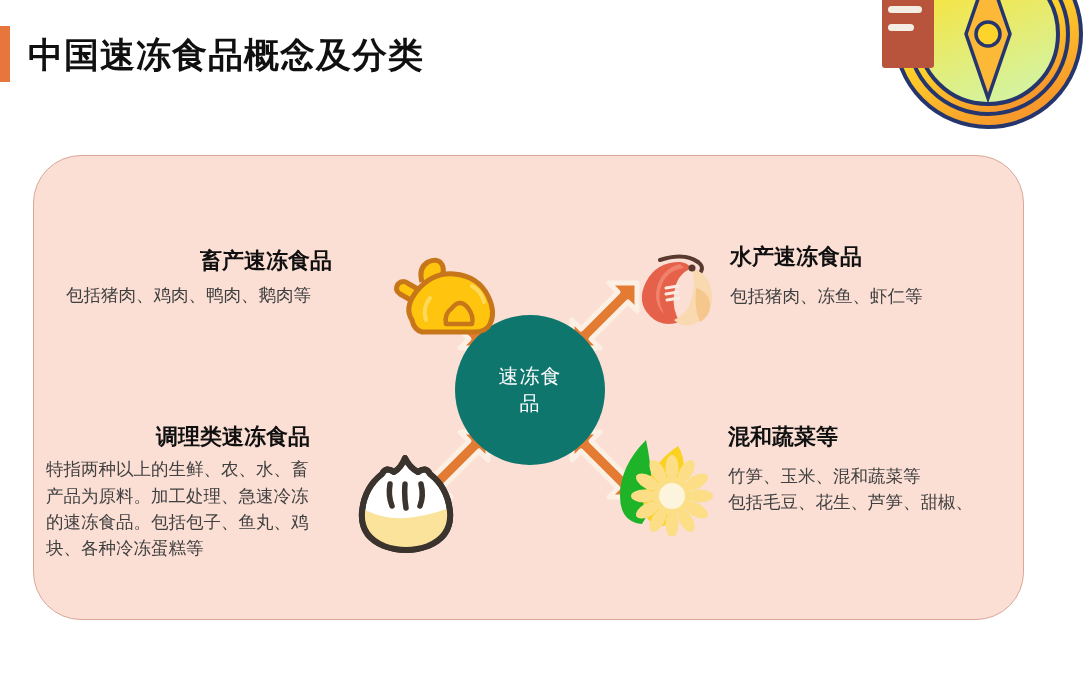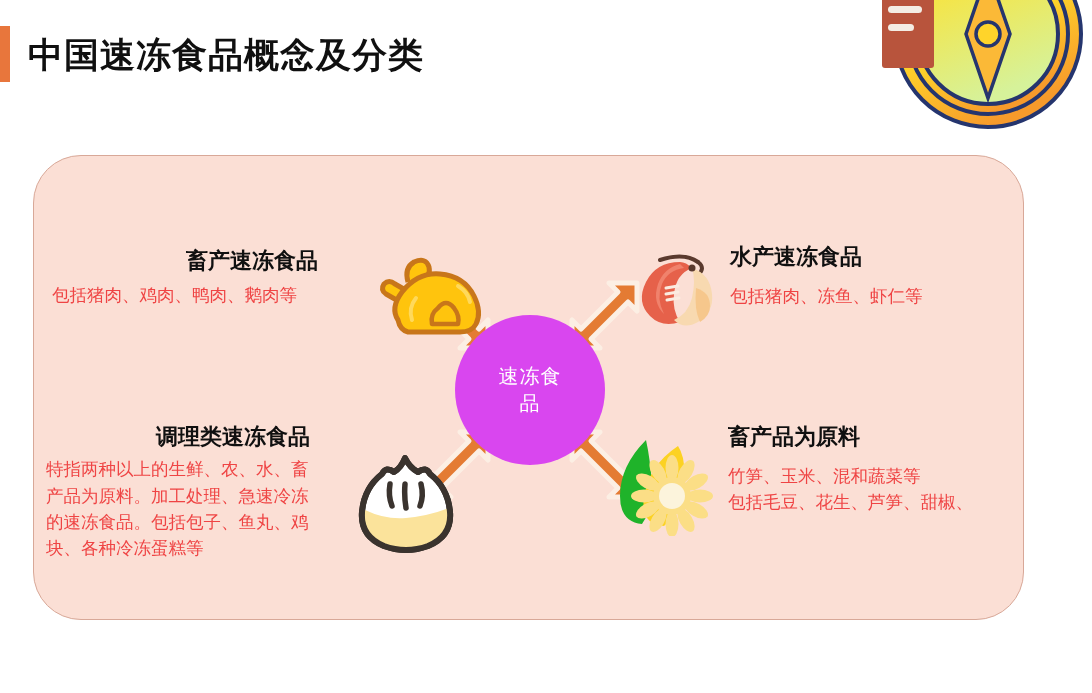--- a/index.html
+++ b/index.html
@@ -100,21 +100,21 @@
     width: 150px;
     height: 150px;
   }
   #hub-circle {
     position: absolute;
     left: 0;
     top: 0;
     width: 150px;
     height: 150px;
     border-radius: 50%;
-    background: #d946ef;
+    background: #0f766e;
     display: flex;
     align-items: center;
     justify-content: center;
   }
   #hub-label {
     color: #FFFFFF;
     font-size: 20px;
     font-weight: normal;
     line-height: 1.35;
     text-align: center;
@@ -136,26 +136,26 @@
   .quad { position: absolute; }
   .quad-heading {
     font-size: 22px;
     font-weight: bold;
     color: #101010;
     line-height: 1.2;
     white-space: nowrap;
   }
   .quad-body {
     font-size: 17.5px;
-    color: #ef4444;
+    color: #404040;
     line-height: 1.45;
   }
 
   
-  #quad-livestock { left: 46px; top: 248px; width: 400px; }
+  #quad-livestock { left: 60px; top: 248px; width: 400px; }
   #quad-livestock .quad-heading { text-align: right; padding-right: 128px; }
   #quad-livestock .quad-body { text-align: left; padding-left: 6px; margin-top: 9px; white-space: nowrap; }
   #icon-chicken { position: absolute; left: 326px; top: 0px; }
 
   
   #quad-aquatic { left: 636px; top: 244px; width: 400px; }
   #icon-shrimp { position: absolute; left: 0px; top: 4px; }
   #quad-aquatic .quad-heading { margin-left: 94px; }
   #quad-aquatic .quad-body { margin-left: 94px; margin-top: 14px; white-space: nowrap; }
 
@@ -300,18 +300,18 @@
           <ellipse cx="0" cy="-28" rx="6.5" ry="13" transform="rotate(240)"></ellipse>
           <ellipse cx="0" cy="-28" rx="6.5" ry="13" transform="rotate(270)"></ellipse>
           <ellipse cx="0" cy="-28" rx="6.5" ry="13" transform="rotate(300)"></ellipse>
           <ellipse cx="0" cy="-28" rx="6.5" ry="13" transform="rotate(330)"></ellipse>
         </g>
         <circle cx="0" cy="0" r="19" fill="#FBDE86"></circle>
         <circle cx="0" cy="0" r="13" fill="#FCF4DC"></circle>
       </g>
     </svg>
   </div>
-  <div class="quad-heading">畜产品为原料</div>
+  <div class="quad-heading">混和蔬菜等</div>
   <div class="quad-body">
       <div>竹笋、玉米、混和蔬菜等</div>
       <div>包括毛豆、花生、芦笋、甜椒、</div>
     </div>
 </div>
 
 </body></html>

